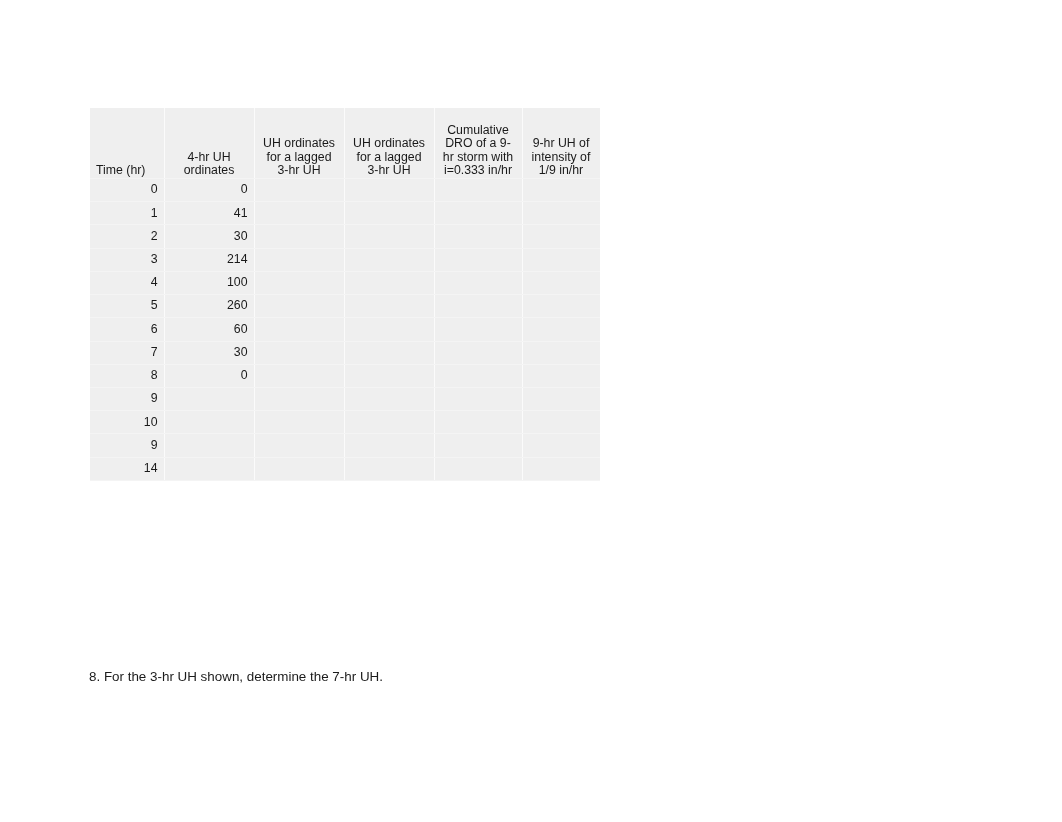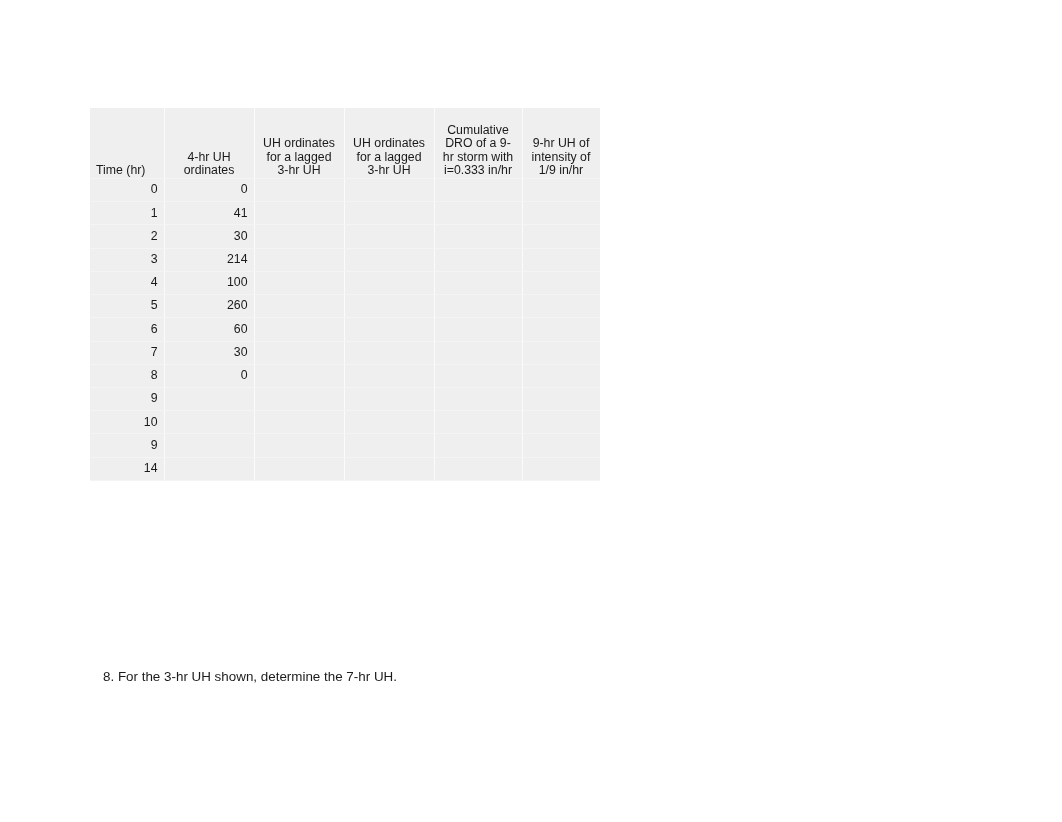--- a/index.html
+++ b/index.html
@@ -77,21 +77,21 @@
     vertical-align: middle;
     padding-right: 8px;
     height: 20.1px;
   }
   tbody tr.band td { background: #e8e8e8; }
   tbody td.empty { padding: 0; }
 
   
   #question {
     position: absolute;
-    left: 103px;
+    left: 89px;
     top: 668px;
     width: 306px;
     font-size: 13.4px;
     line-height: 18px;
     color: #1c1c1c;
   }
 </style>
 </head>
 <body>
 

